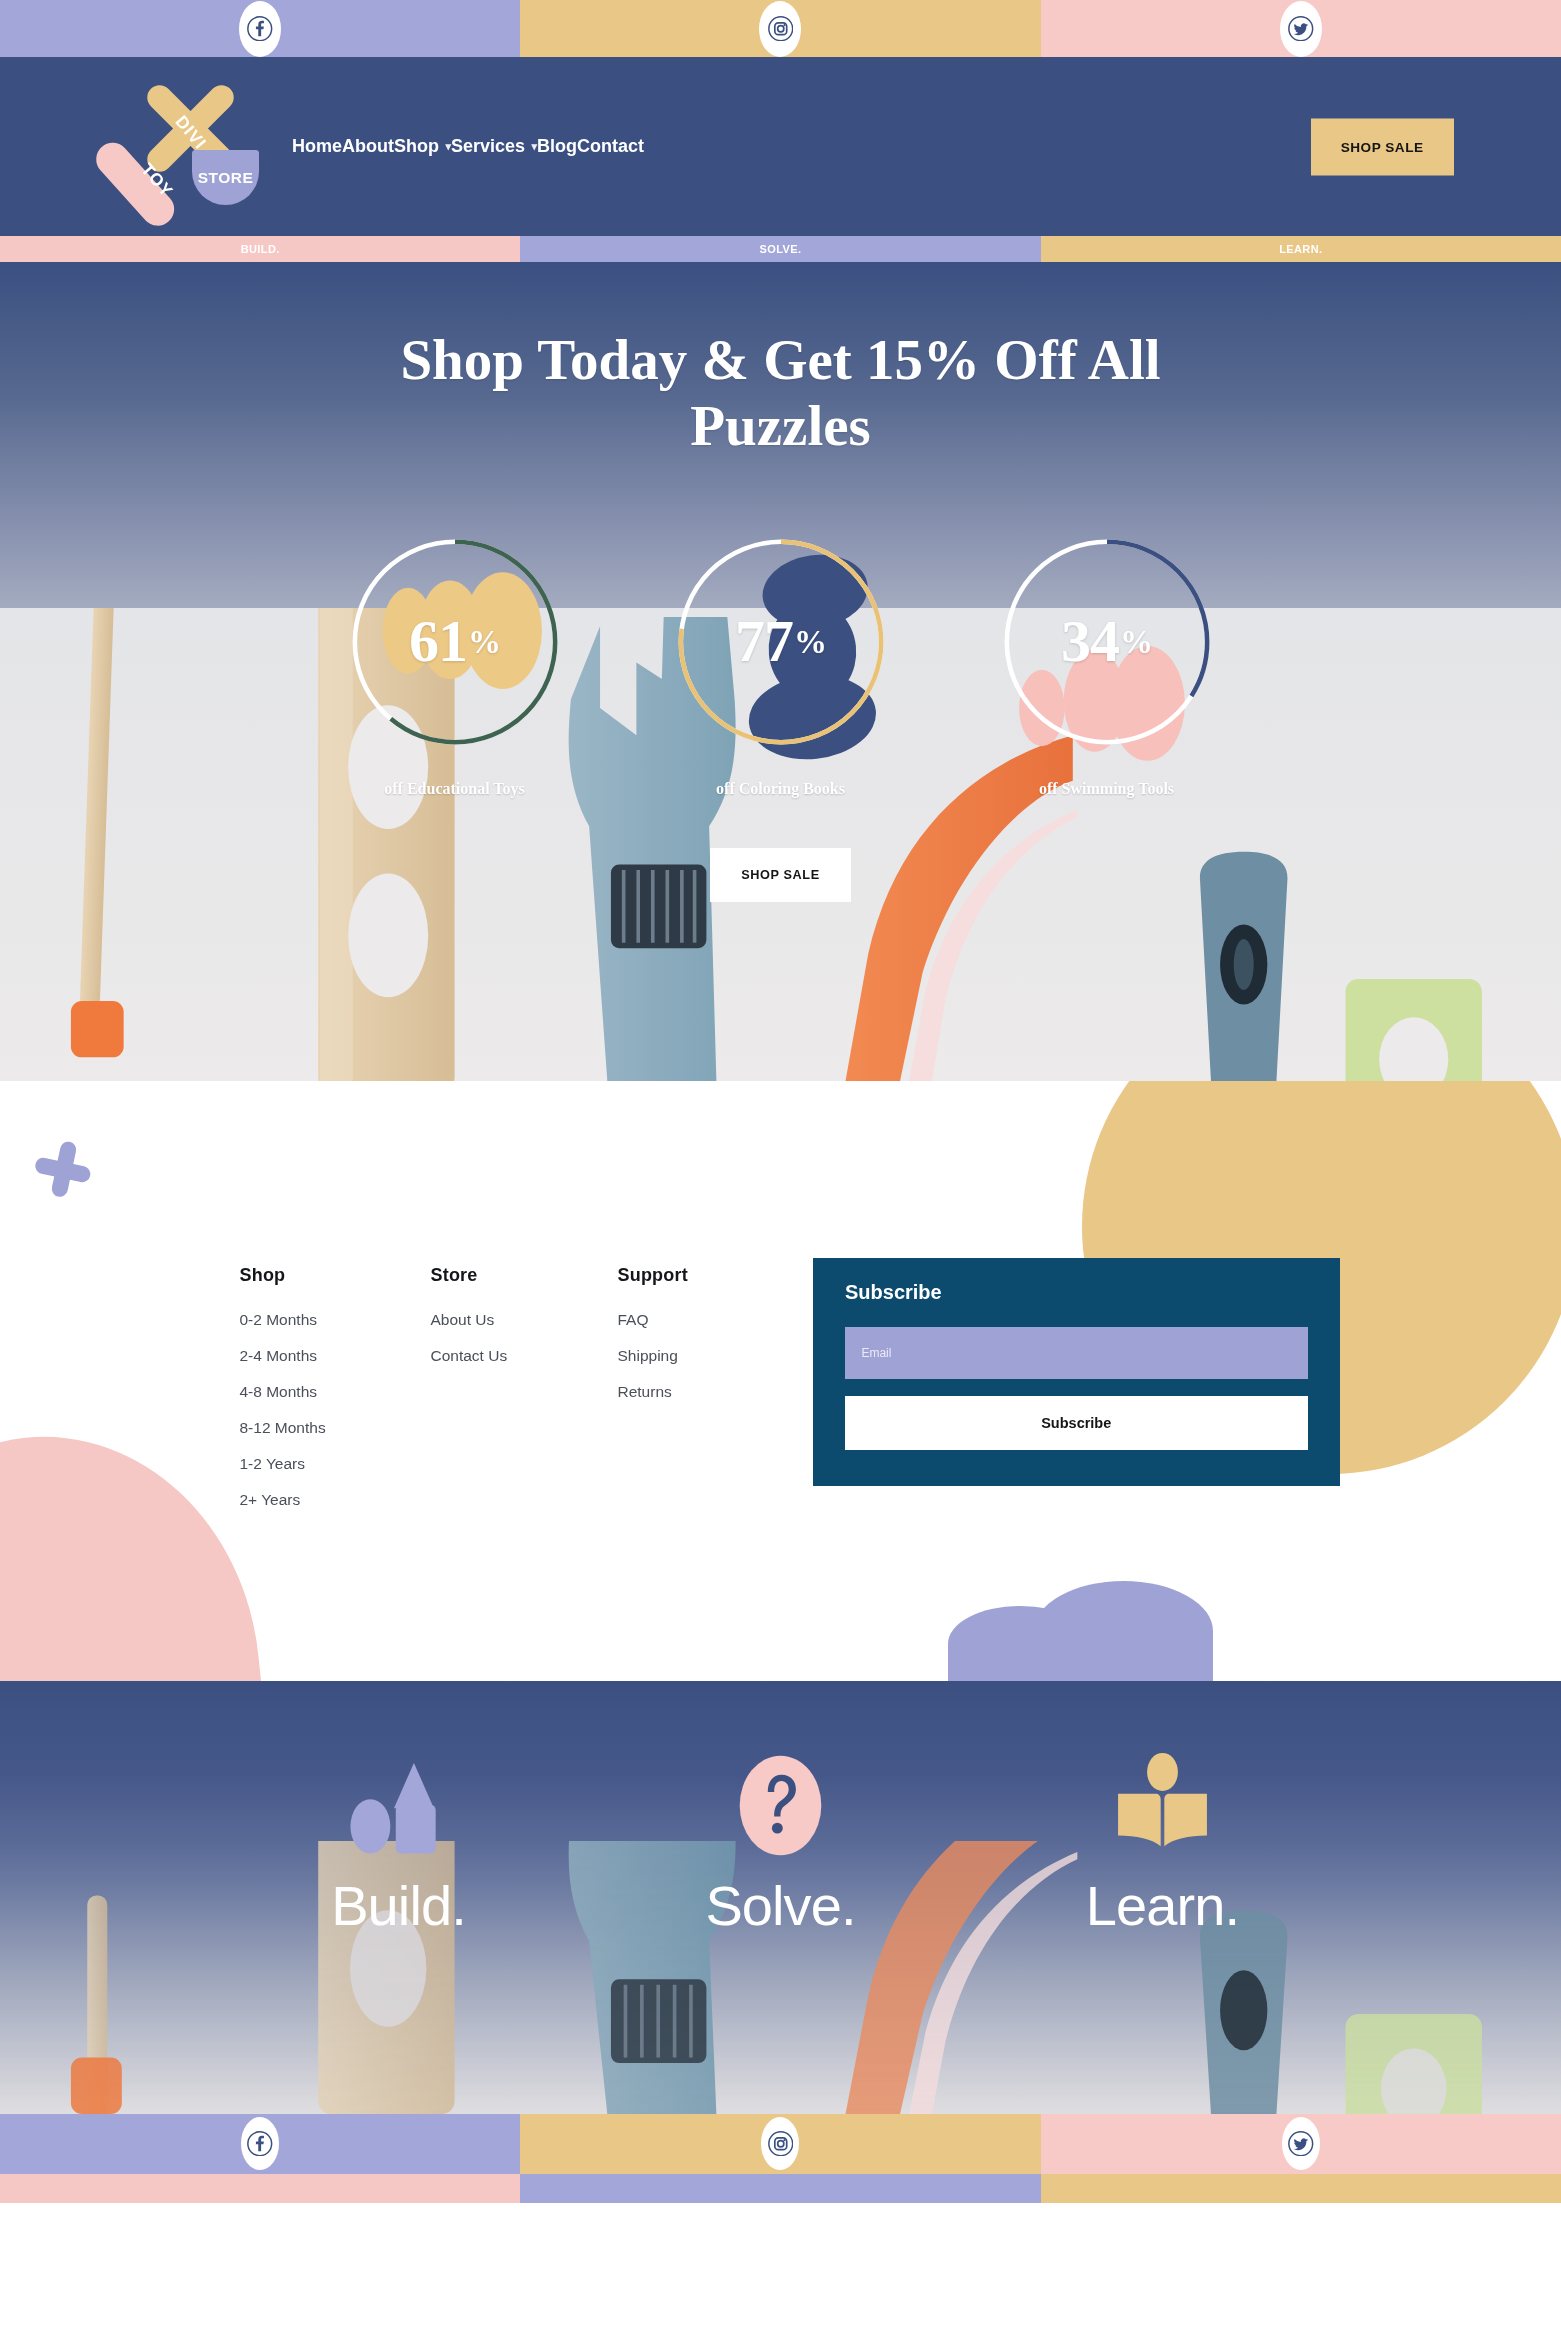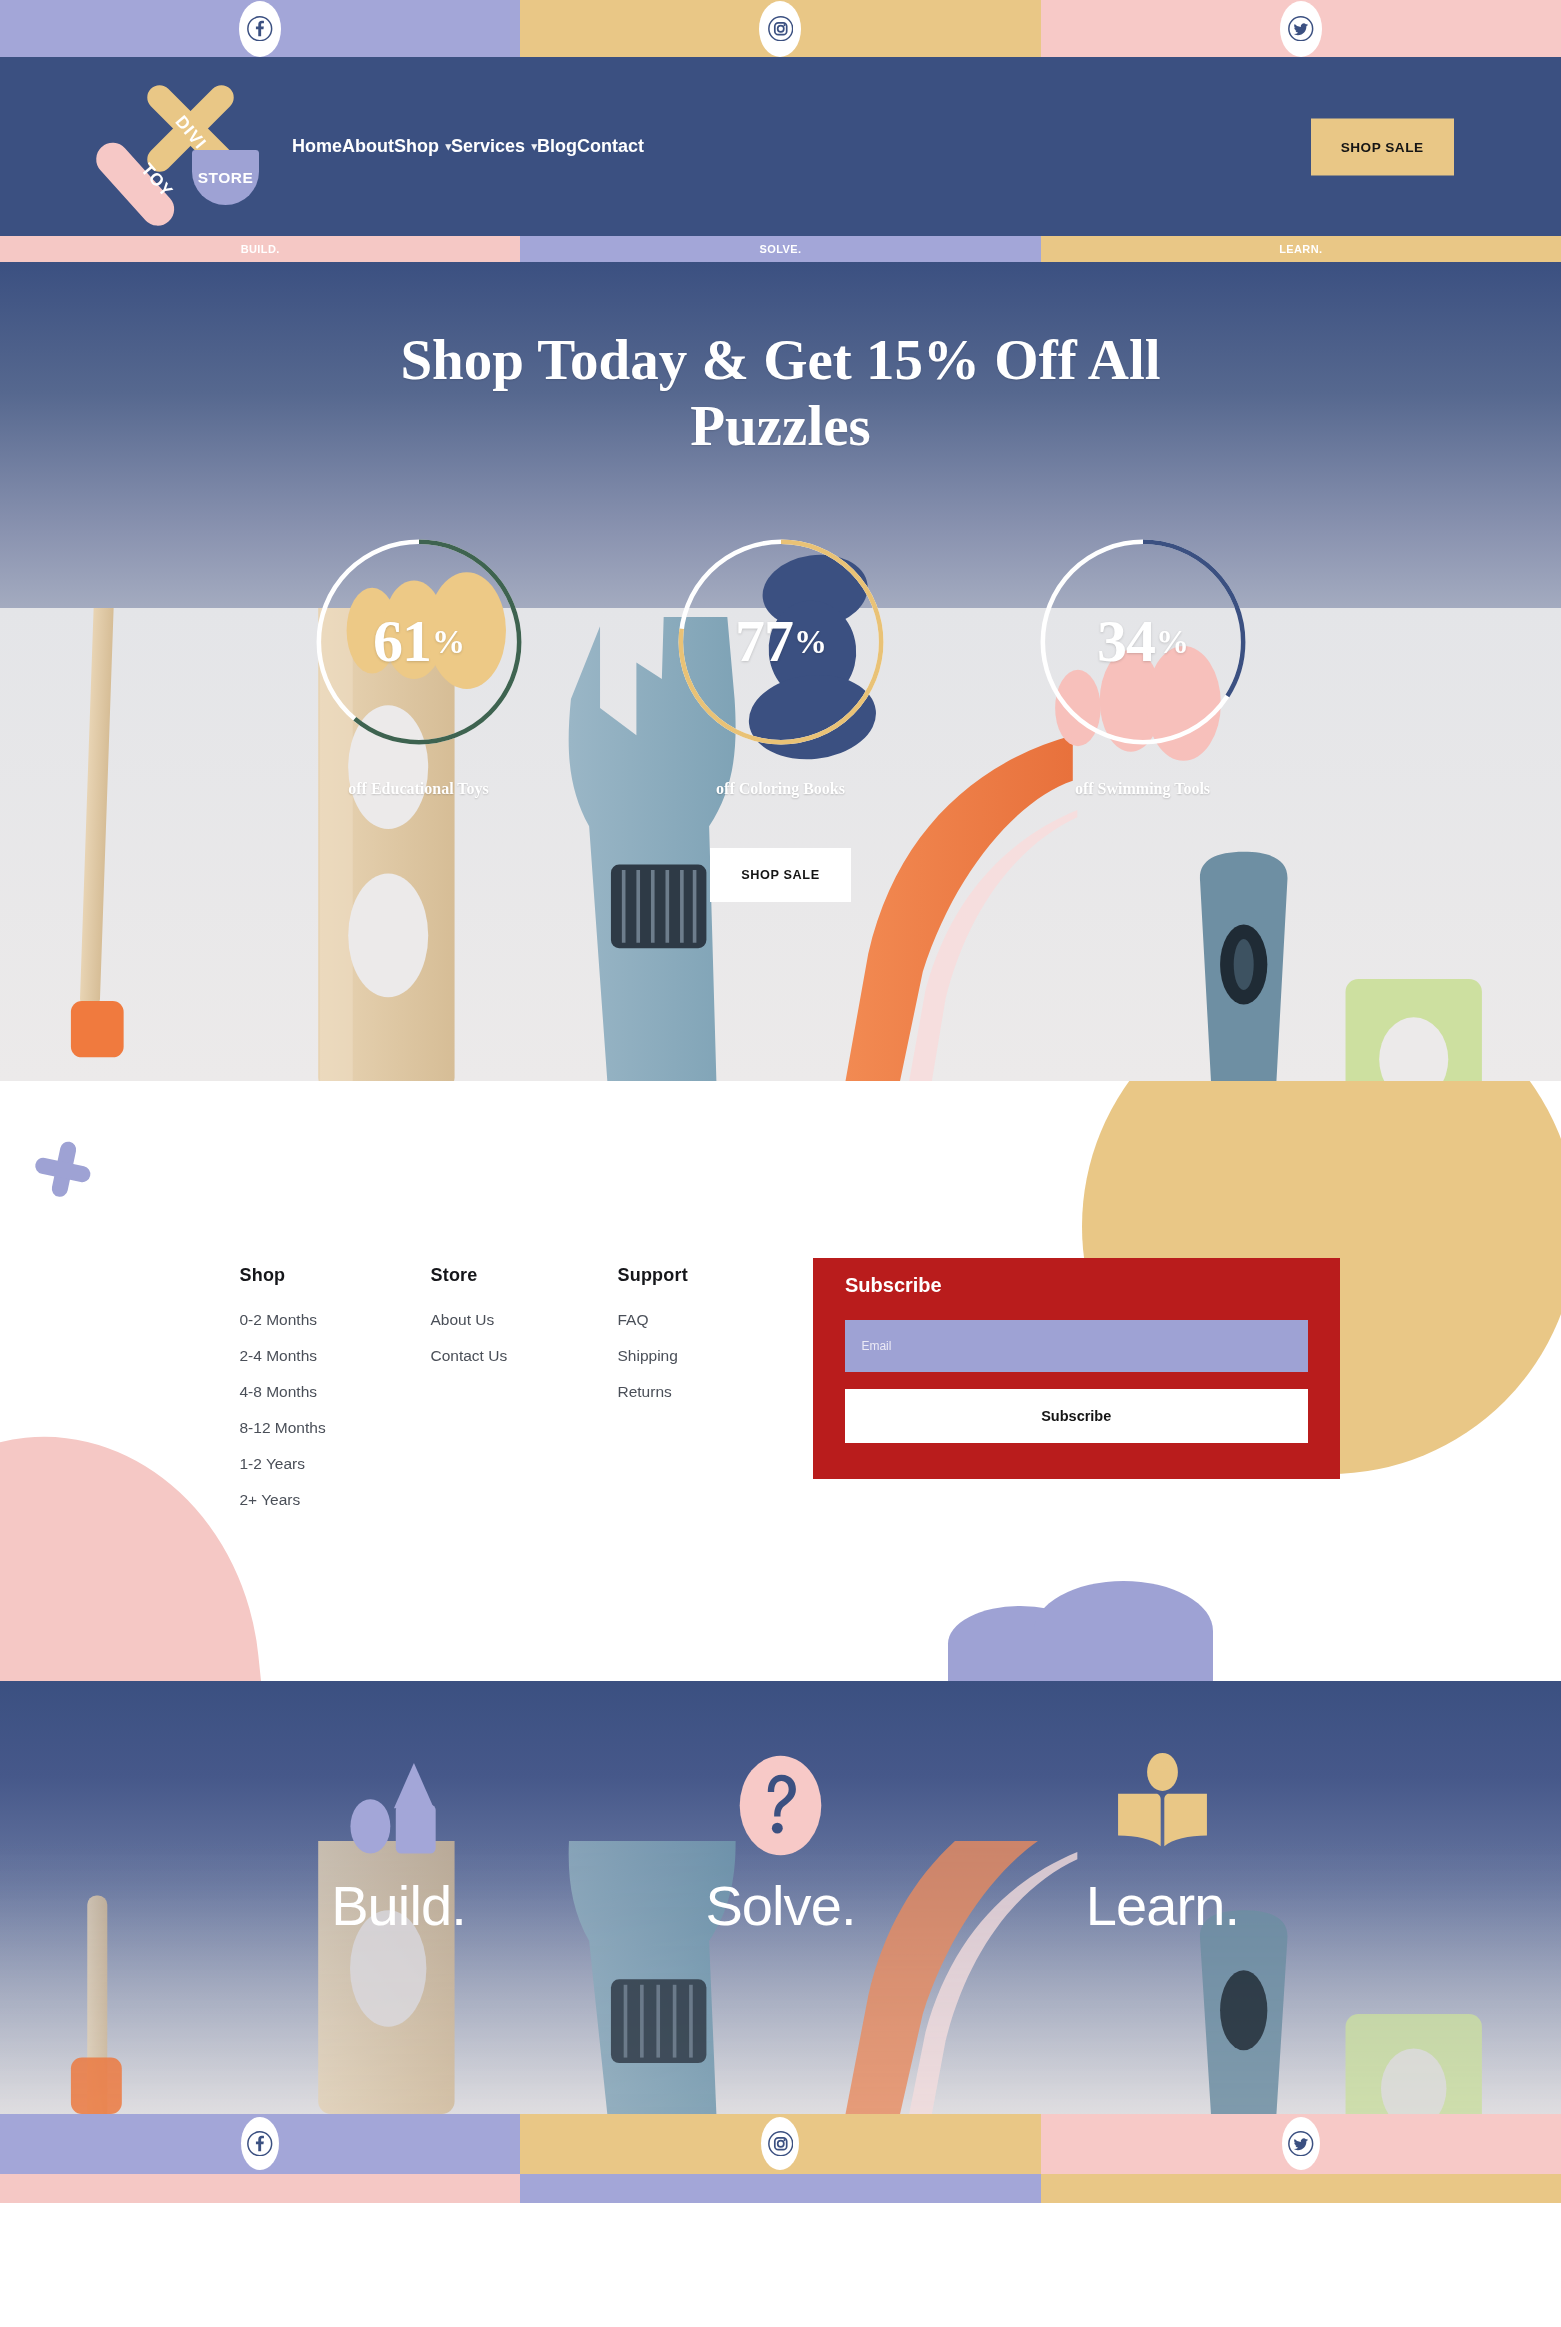--- a/index.html
+++ b/index.html
@@ -96,21 +96,21 @@
   }
   .hero-photo { position:absolute; left:0; bottom:0; width:100%; height:473px; }
   .hero-content { position:relative; z-index:5; padding-top:65px; }
   .hero-title {
     font-family:"Liberation Serif", serif;
     color:#ffffff; text-align:center;
     font-size:57px; line-height:1.17; font-weight:700;
     width:800px; margin:0 auto;
     text-shadow:0 0.9px 1.8px rgba(0,0,0,.12);
   }
-  .counters { display:flex; justify-content:center; gap:103px; margin-top:75px;align-items:flex-end; }
+  .counters { display:flex; justify-content:center; gap:67px; margin-top:75px;align-items:flex-end; }
   .counter { width:259px; display:flex; flex-direction:column; align-items:center; }
   .dial { position:relative; width:214px; height:214px; }
   .dial svg { position:absolute; inset:0; }
   .dial-blobs { position:absolute; inset:0; overflow:visible; }
   .dial-num {
     position:absolute; inset:0; display:flex; align-items:center; justify-content:center;
     font-family:"Liberation Serif", serif; color:#ffffff;
     font-size:60px; font-weight:700; letter-spacing:-0.9px;
     text-shadow:0 0.9px 2.7px rgba(0,0,0,.16);
   }
@@ -167,21 +167,21 @@
   .fcol.support { width:191px; }
   .fcol h4 {
     font-size:18px; color:#15161a; font-weight:700; margin-bottom:25.5px;
     letter-spacing:0.2px;
   }
   .fcol a {
     display:block; font-size:15.5px; color:#4a4f58; text-decoration:none;
     margin-bottom:18px;
   }
   .subscribe-box {
-    width:529px; background:#b91c1c; padding:16px 32px 36px 32px;
+    width:529px; background:#0c4a6e; padding:23px 32px 36px 32px;
     margin-left:4.5px; margin-top:-6.4px;
   }
   .subscribe-box h4 { color:#ffffff; font-size:20px; font-weight:700; margin-bottom:23px; }
   .sub-input {
     width:100%; background:#9ea2d4; border:none; outline:none;
     padding:19px 16.4px; font-size:12px; color:#ffffff;
     font-family:"Liberation Sans", sans-serif;
   }
   .sub-input::placeholder { color:#eceaf6; opacity:1; }
   .sub-btn {

